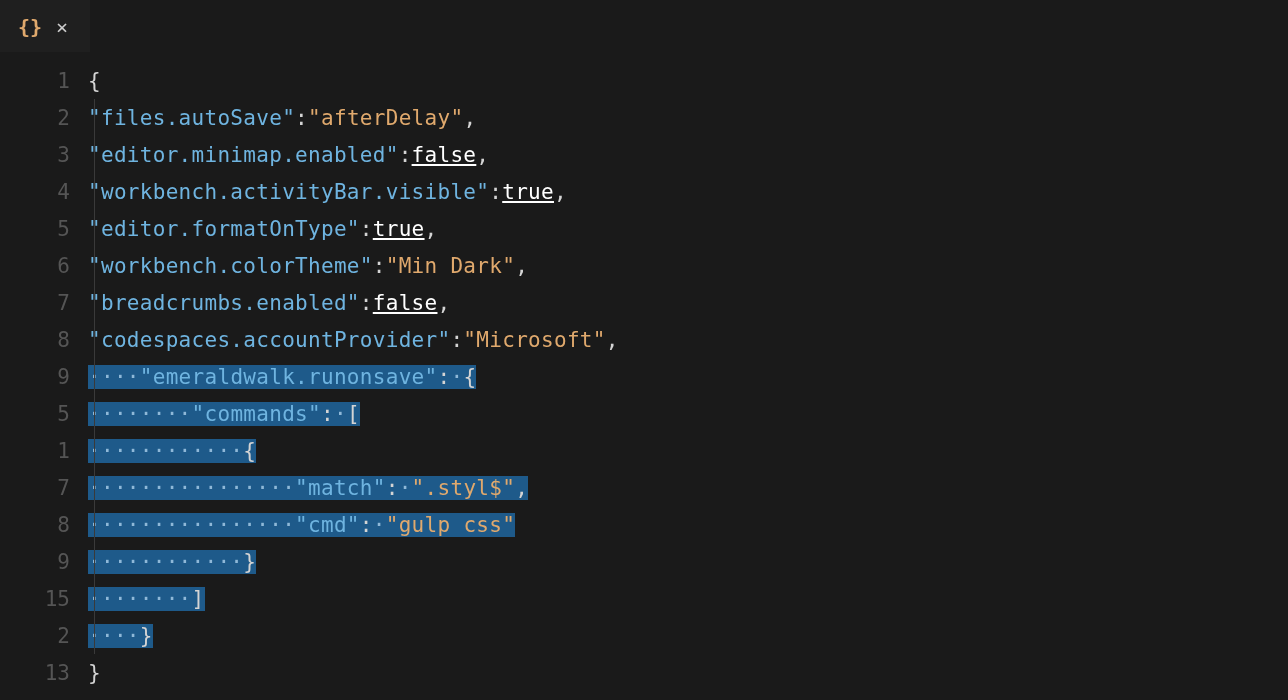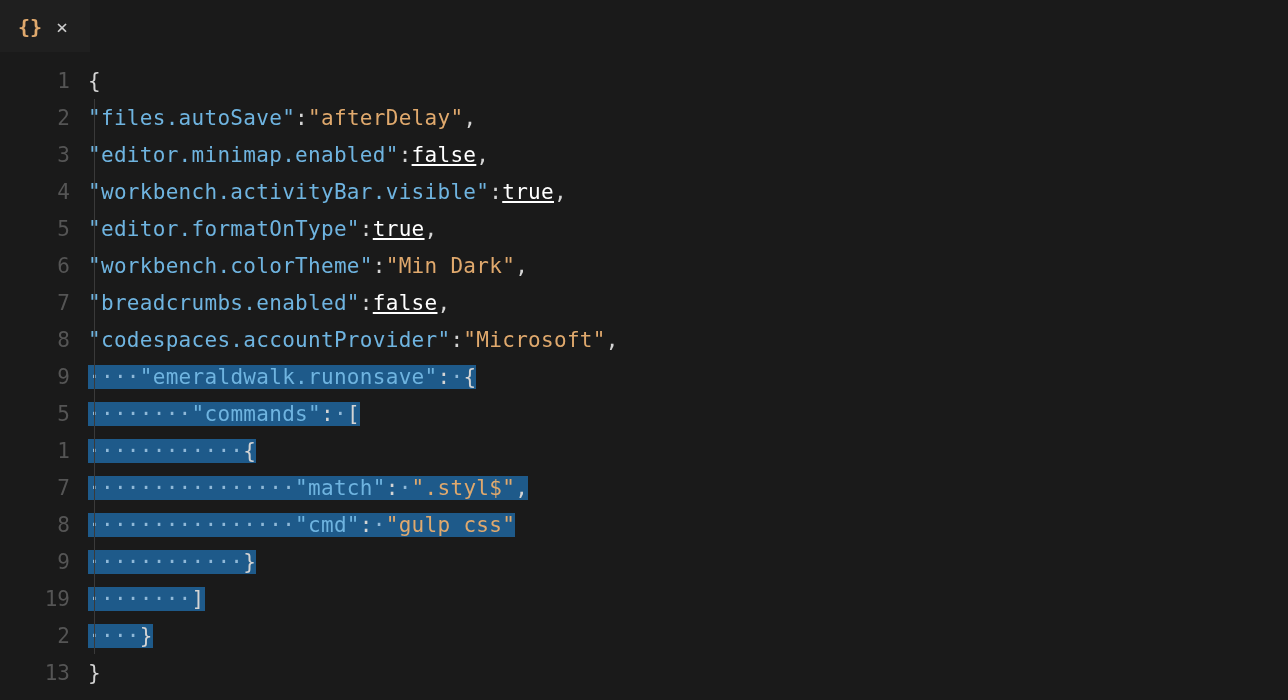--- a/index.html
+++ b/index.html
@@ -165,21 +165,21 @@
     <div class="gutter">8</div>
     <div class="code"><span class="indent-guide" style="left:6px"></span><span class="sel"><span class="ws-dot">················</span><span class="tok-key">"cmd"</span><span class="tok-punc">:</span><span class="ws-dot">·</span><span class="tok-str">"gulp css"</span></span></div>
   </div>
 
   <div class="line">
     <div class="gutter">9</div>
     <div class="code"><span class="indent-guide" style="left:6px"></span><span class="sel"><span class="ws-dot">············</span><span class="tok-punc">}</span></span></div>
   </div>
 
   <div class="line">
-    <div class="gutter">19</div>
+    <div class="gutter">15</div>
     <div class="code"><span class="indent-guide" style="left:6px"></span><span class="sel"><span class="ws-dot">········</span><span class="tok-punc">]</span></span></div>
   </div>
 
   <div class="line">
     <div class="gutter">2</div>
     <div class="code"><span class="indent-guide" style="left:6px"></span><span class="sel"><span class="ws-dot">····</span><span class="tok-punc">}</span></span></div>
   </div>
 
   <div class="line">
     <div class="gutter">13</div>

